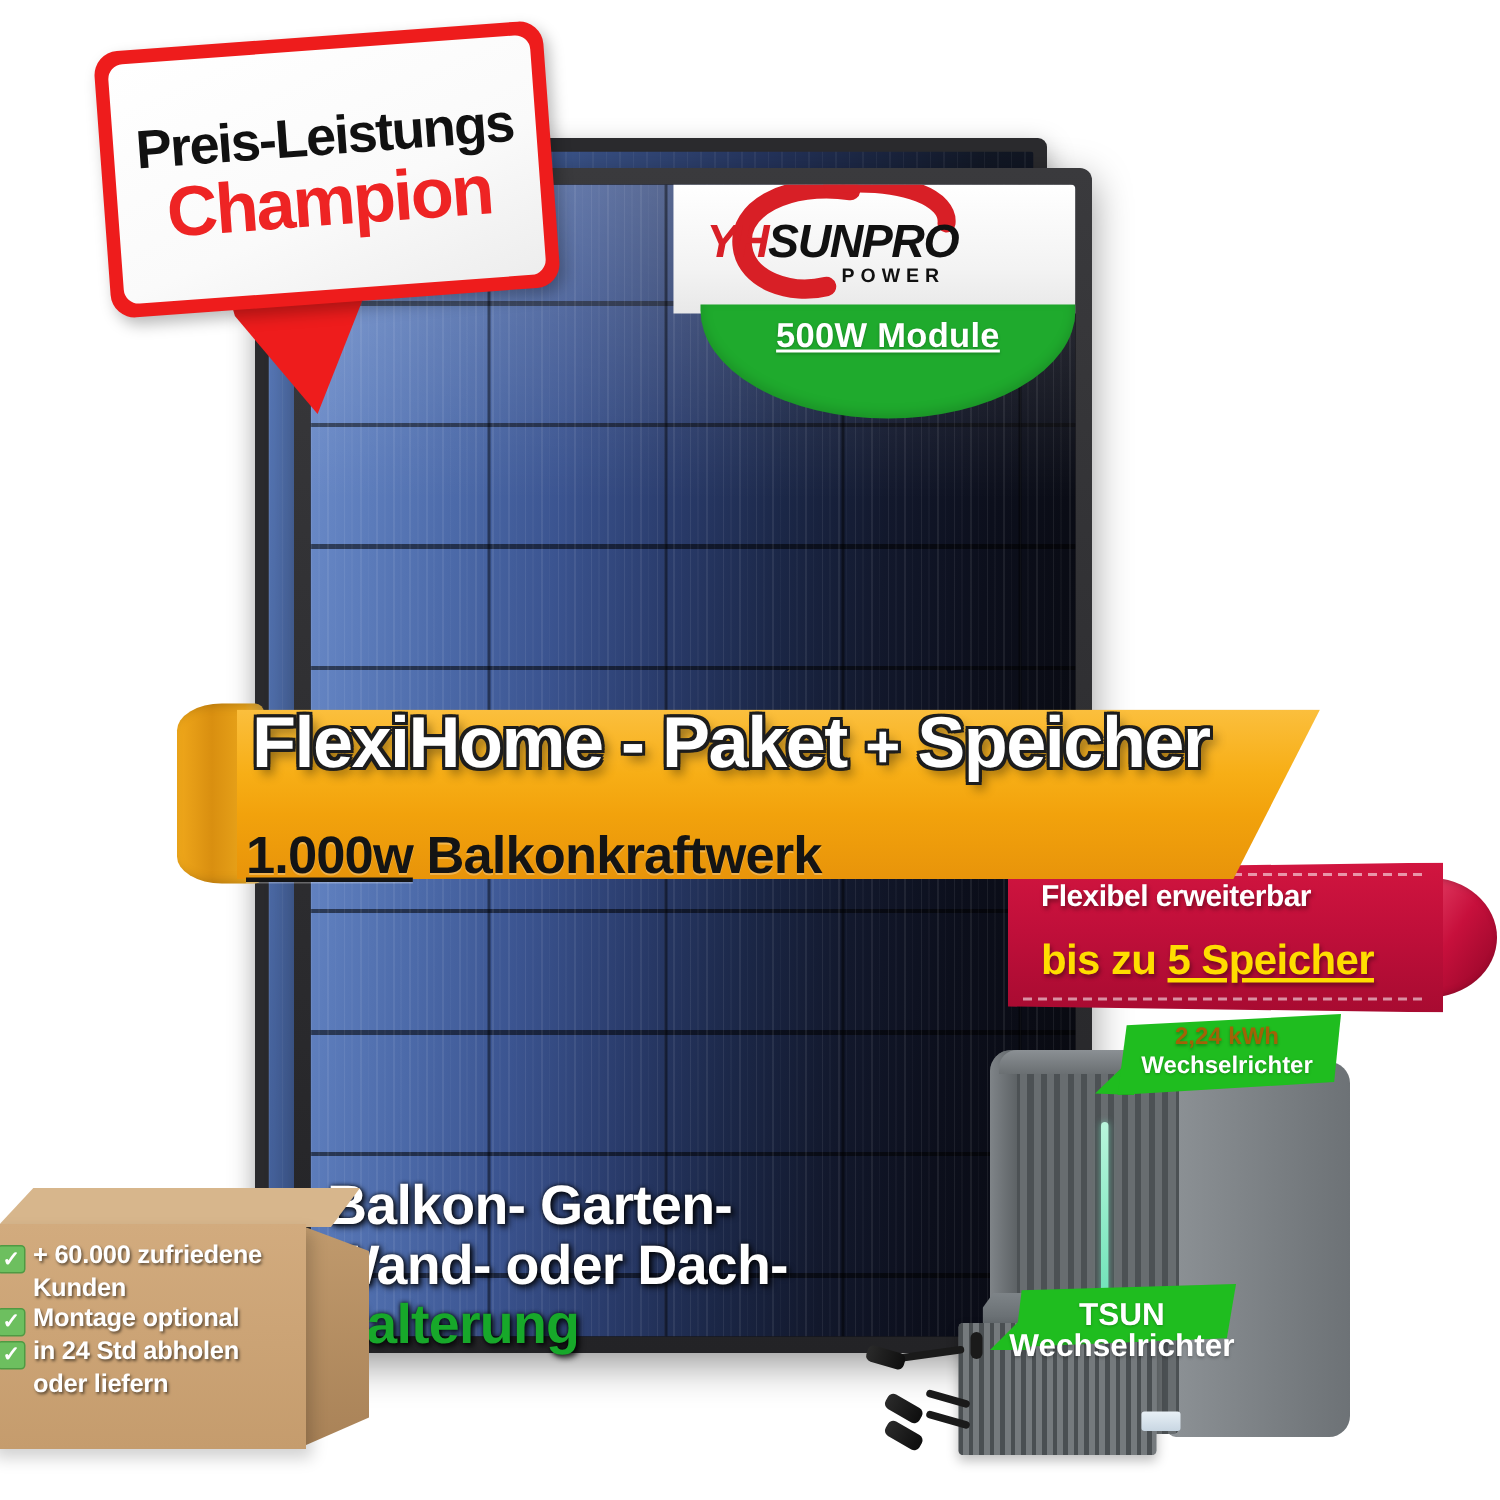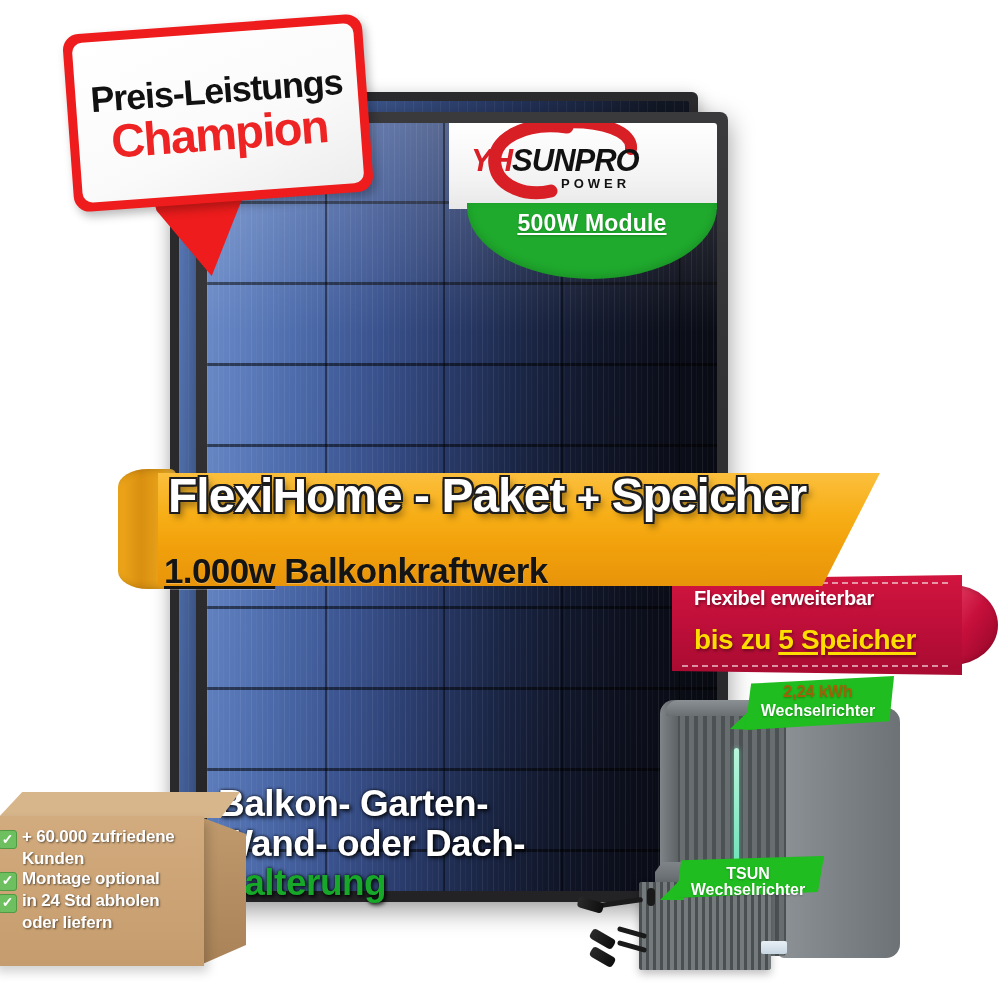--- a/index.html
+++ b/index.html
@@ -353,21 +353,21 @@
     clip-path:polygon(6% 10%, 100% 0, 96% 86%, 3% 100%);
     box-shadow:2px 3px 6px rgba(0,0,0,.25);
   }
   .ci-tail {
     position:absolute; left:-12px; top:20px; width:24px; height:24px;
     background:#1fbd1f;
     clip-path:polygon(100% 0, 100% 100%, 0 100%);
   }
   .ci-t1 {
     position:absolute; left:0; right:0; top:10px; text-align:center;
-    font-size:16px; font-weight:bold; color:#fff; line-height:1;
+    font-size:21px; font-weight:bold; color:#fff; line-height:1;
     text-shadow:0 1px 2px rgba(0,0,0,.25);
   }
 </style>
 </head>
 <body>
 
 <div id="stage">
 
   <div class="panel-back">
     <div class="glass"></div>

